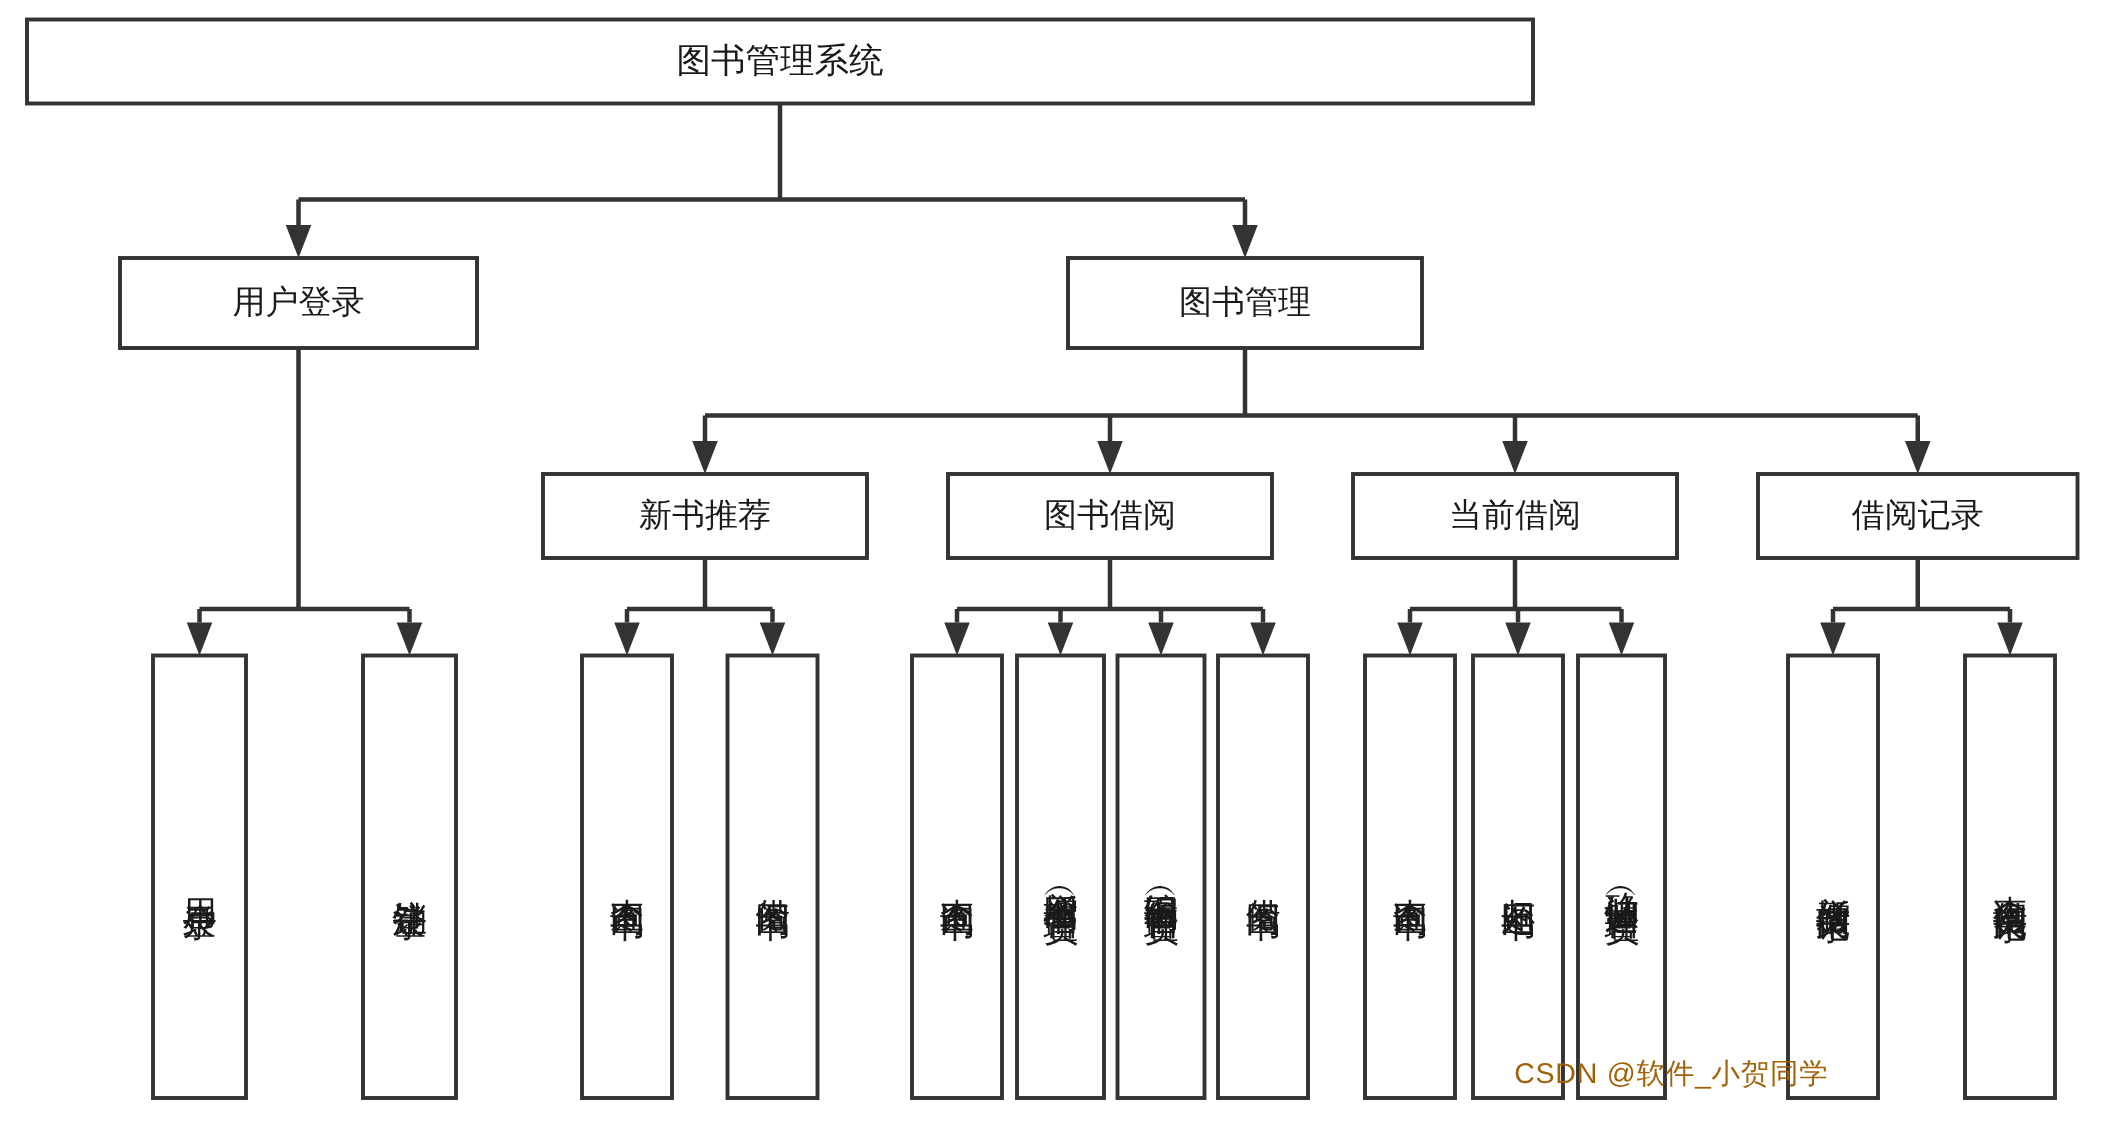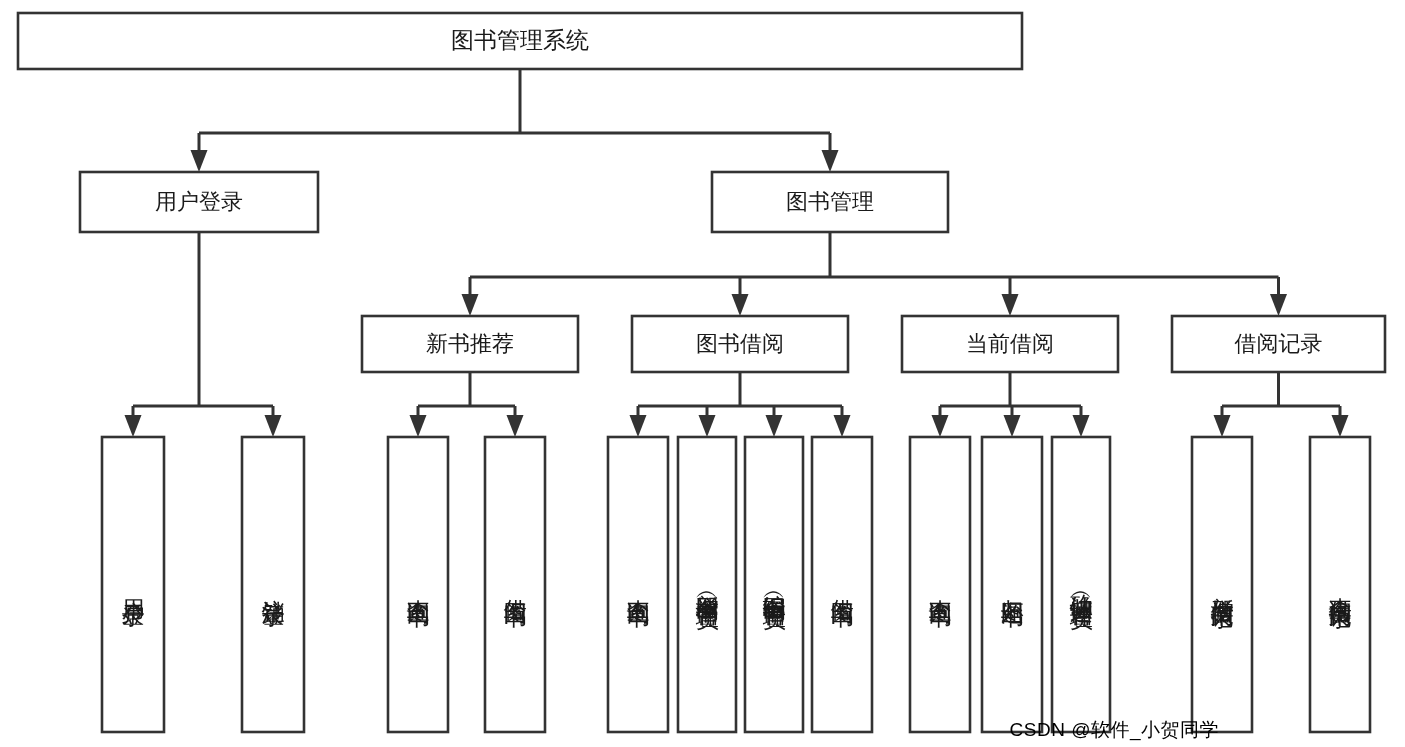--- a/index.html
+++ b/index.html
@@ -70,24 +70,24 @@
     font-family: "Liberation Sans", "DejaVu Sans", sans-serif;
     font-size: 23px;
     line-height: 1.02;
     color: #1a1a1a;
     letter-spacing: 2px;
     white-space: nowrap;
   }
   #watermark {
     position: absolute;
     right: 6px;
-    bottom: 4px;
+    bottom: 18px;
     font-family: "Liberation Sans", "DejaVu Sans", sans-serif;
     font-size: 19px;
-    color: #000000;
+    color: #a16207;
     letter-spacing: 0.5px;
     user-select: none;
     white-space: nowrap;
   }
 </style>
 </head>
 <body>
 
 <div id="diagram-root">
   <svg id="flow-svg" viewBox="0 0 1405 747">

